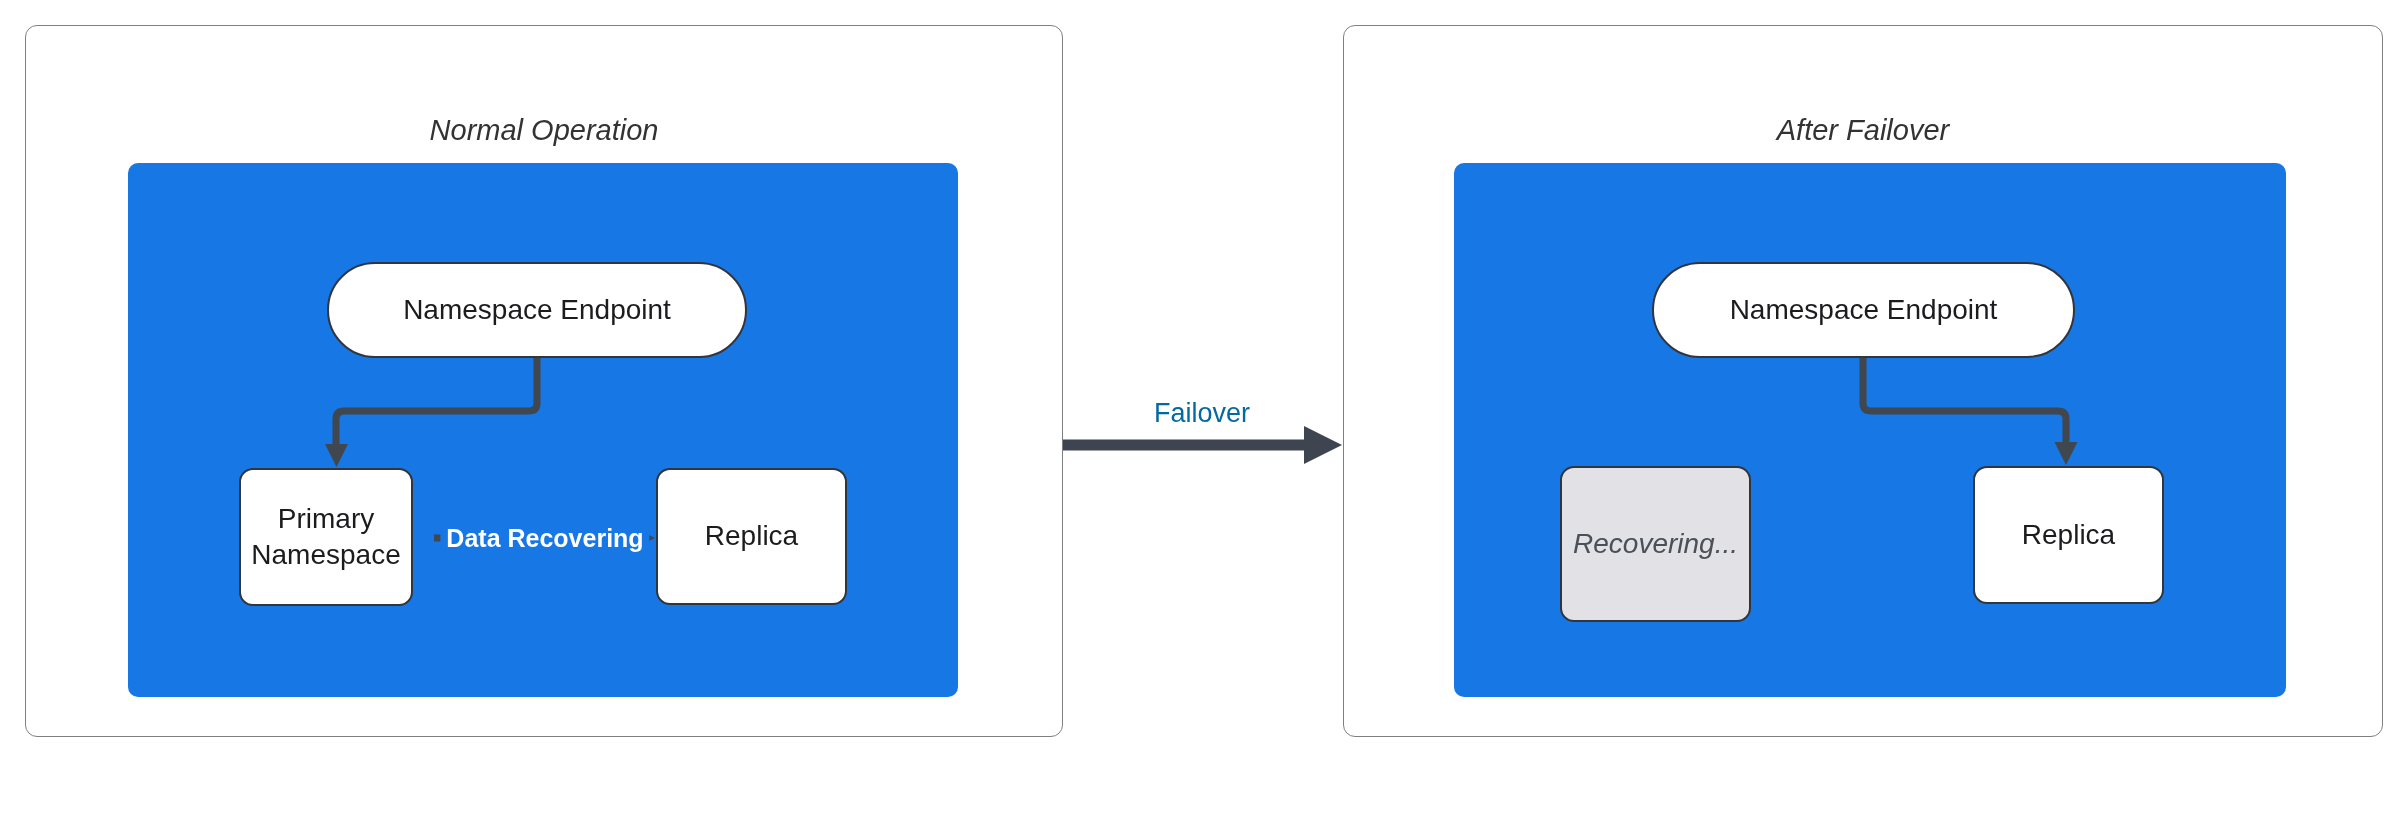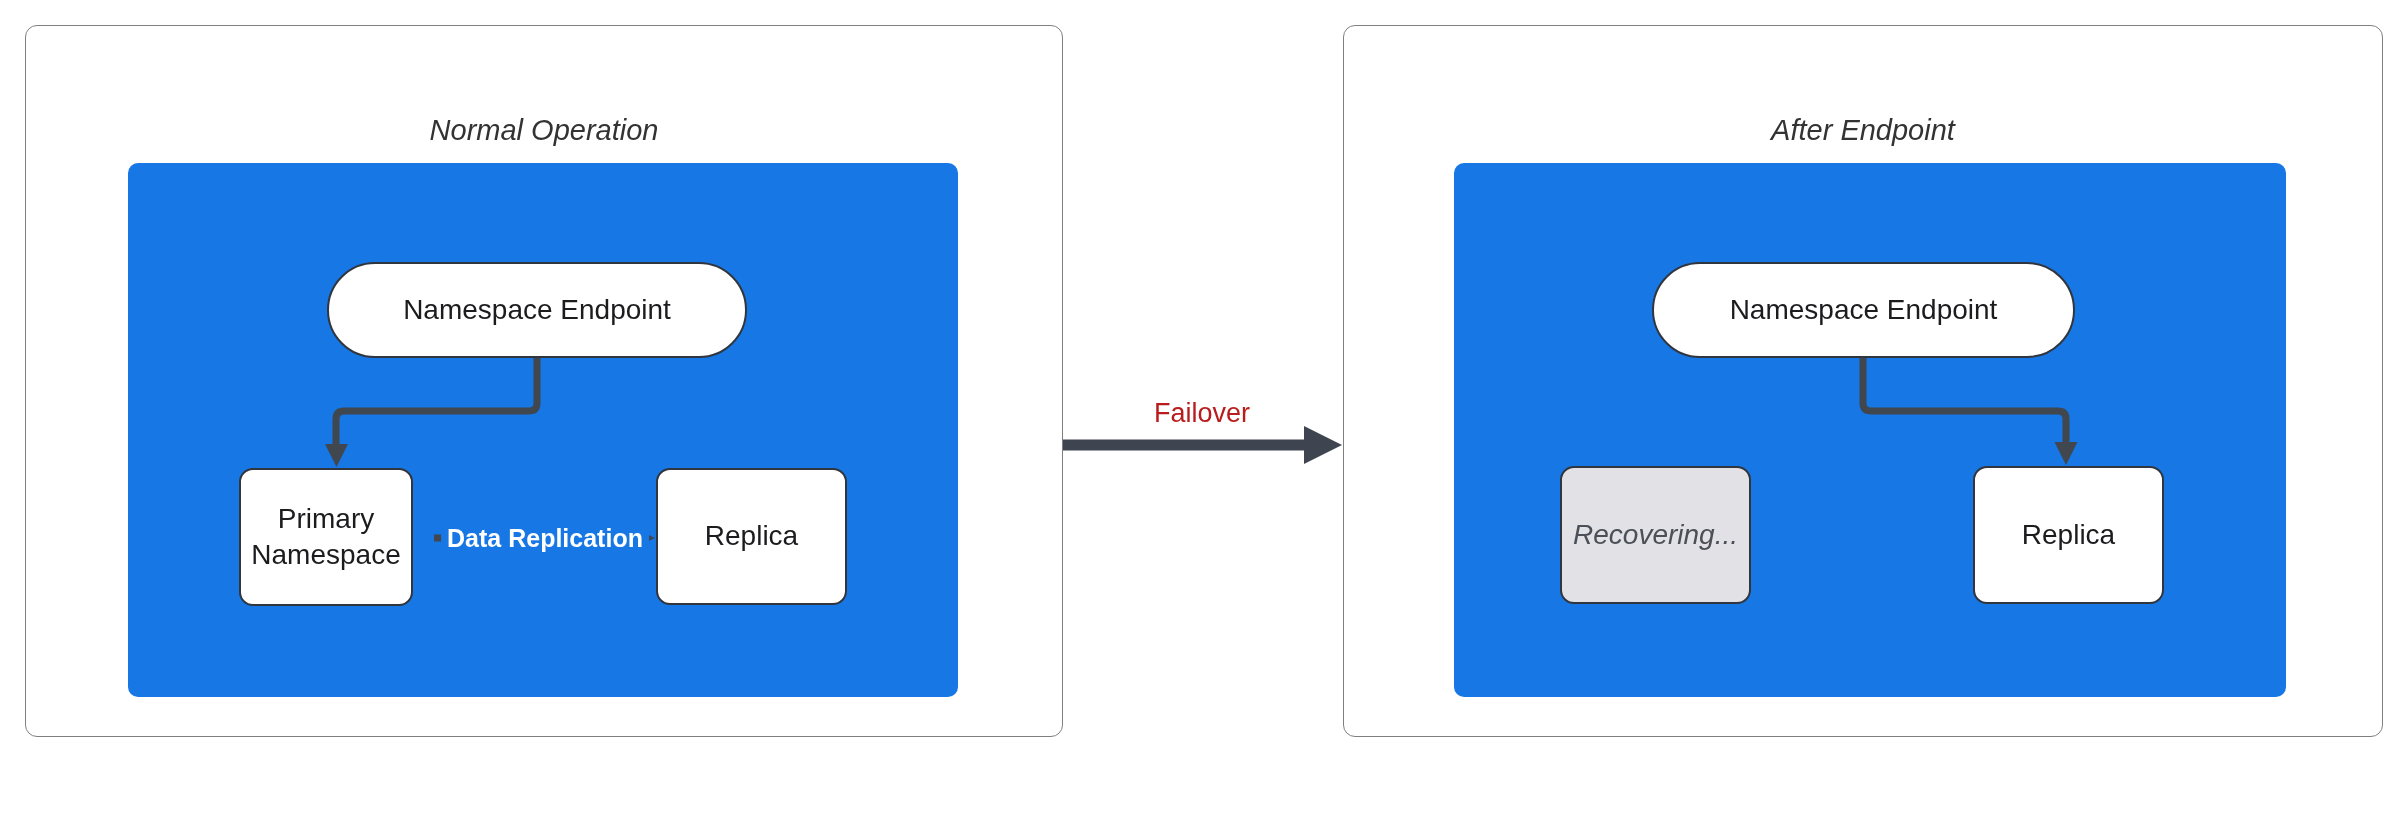--- a/index.html
+++ b/index.html
@@ -23,44 +23,44 @@
         color:#1c1c1e;font-size:28px;line-height:1.3;box-sizing:border-box;padding:6px;}
   .node.stadium{border-radius:48px;}
   .node.rect{border-radius:14px;}
   .node.recovering{background:#e2e2e6;font-style:italic;color:#4b5058;}
 
   
   #ep-left {left:327px;top:262px;width:420px;height:96px;}
   #primary {left:239px;top:468px;width:174px;height:138px;}
   #rep-left{left:656px;top:468px;width:191px;height:137px;}
   #ep-right{left:1652px;top:262px;width:423px;height:96px;}
-  #recover {left:1560px;top:466px;width:191px;height:138px;}
+  #recover {left:1560px;top:466px;width:191px;height:156px;}
   #rep-right{left:1973px;top:466px;width:191px;height:138px;}
   .node{position:absolute;}
 
   .edges{position:absolute;left:0;top:0;pointer-events:none;}
 
   .edge-label{position:absolute;transform:translate(-50%,-50%);white-space:nowrap;}
   .replication-label{left:545px;top:538px;color:#ffffff;font-weight:bold;
                      font-size:25px;background:#1777e4;padding:2px 6px;}
-  .failover-label{left:1202px;top:413px;color:#b91c1c;font-size:27px;
+  .failover-label{left:1202px;top:413px;color:#0369a1;font-size:27px;
                   background:#ffffff;padding:0 8px;}
 </style>
 </head>
 <body>
 
 <div class="canvas">
 
   <section class="panel left">
     <div class="panel-title">Normal Operation</div>
     <div class="blue-container"></div>
   </section>
 
   <section class="panel right">
-    <div class="panel-title">After Endpoint</div>
+    <div class="panel-title">After Failover</div>
     <div class="blue-container"></div>
   </section>
 
   <svg class="edges" width="2407" height="828" viewBox="0 0 2407 828">
 
     <g>
       <path d="M537,357 L537,403 Q537,411 529,411 L344,411 Q336,411 336,419 L336,450" fill="none" stroke="#40474f" stroke-width="7"></path>
       <polygon points="336.5,467 325,444 348,444" fill="#40474f"></polygon>
     </g>
 
@@ -81,16 +81,16 @@
   </svg>
 
   <div id="ep-left" class="node stadium">Namespace Endpoint</div>
   <div id="primary" class="node rect">Primary Namespace</div>
   <div id="rep-left" class="node rect">Replica</div>
 
   <div id="ep-right" class="node stadium">Namespace Endpoint</div>
   <div id="recover" class="node rect recovering">Recovering...</div>
   <div id="rep-right" class="node rect">Replica</div>
 
-  <div class="edge-label replication-label">Data Replication</div>
+  <div class="edge-label replication-label">Data Recovering</div>
   <div class="edge-label failover-label">Failover</div>
 
 </div>
 
 </body></html>

